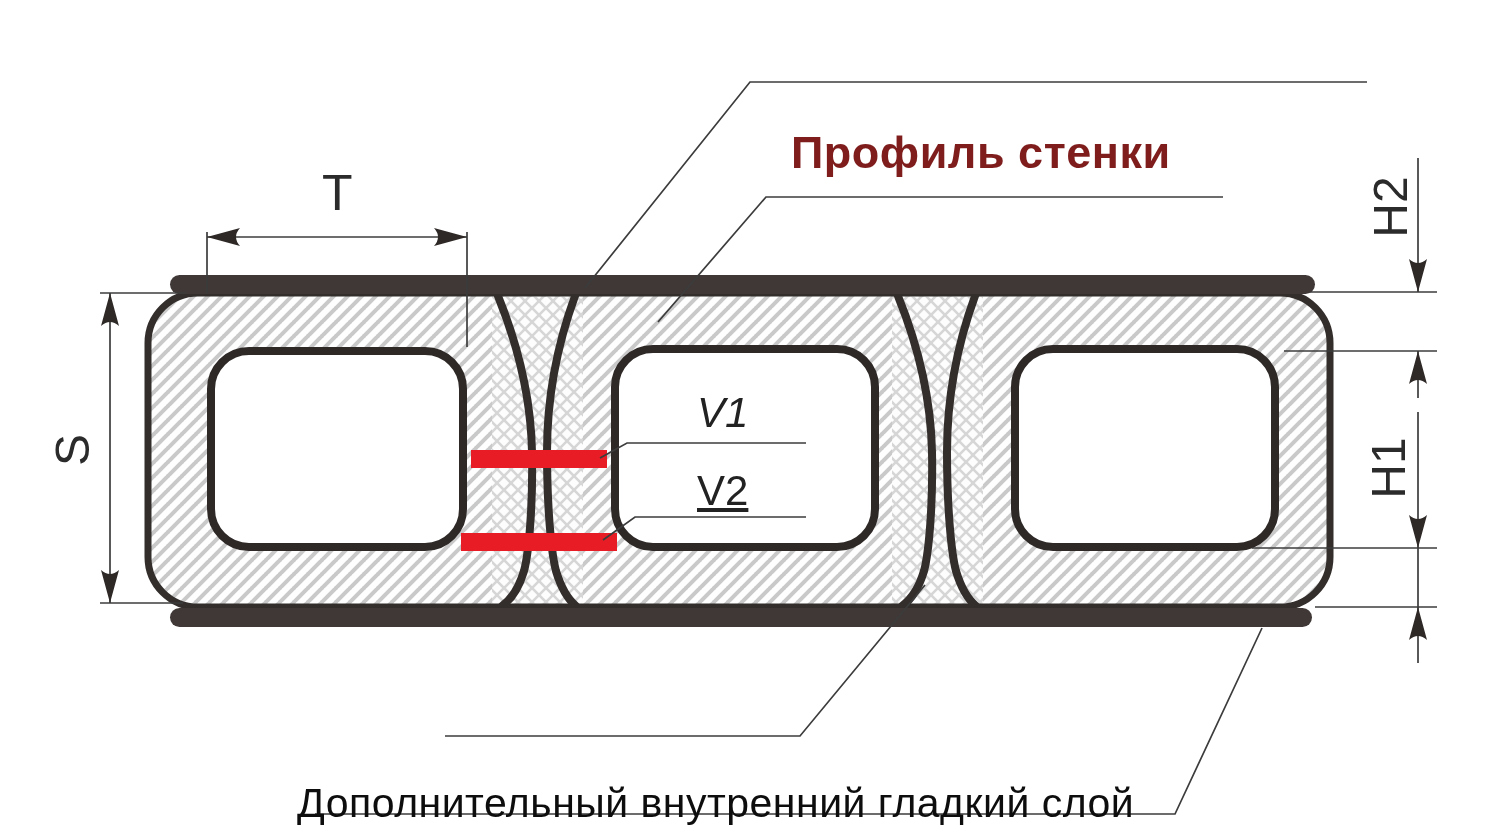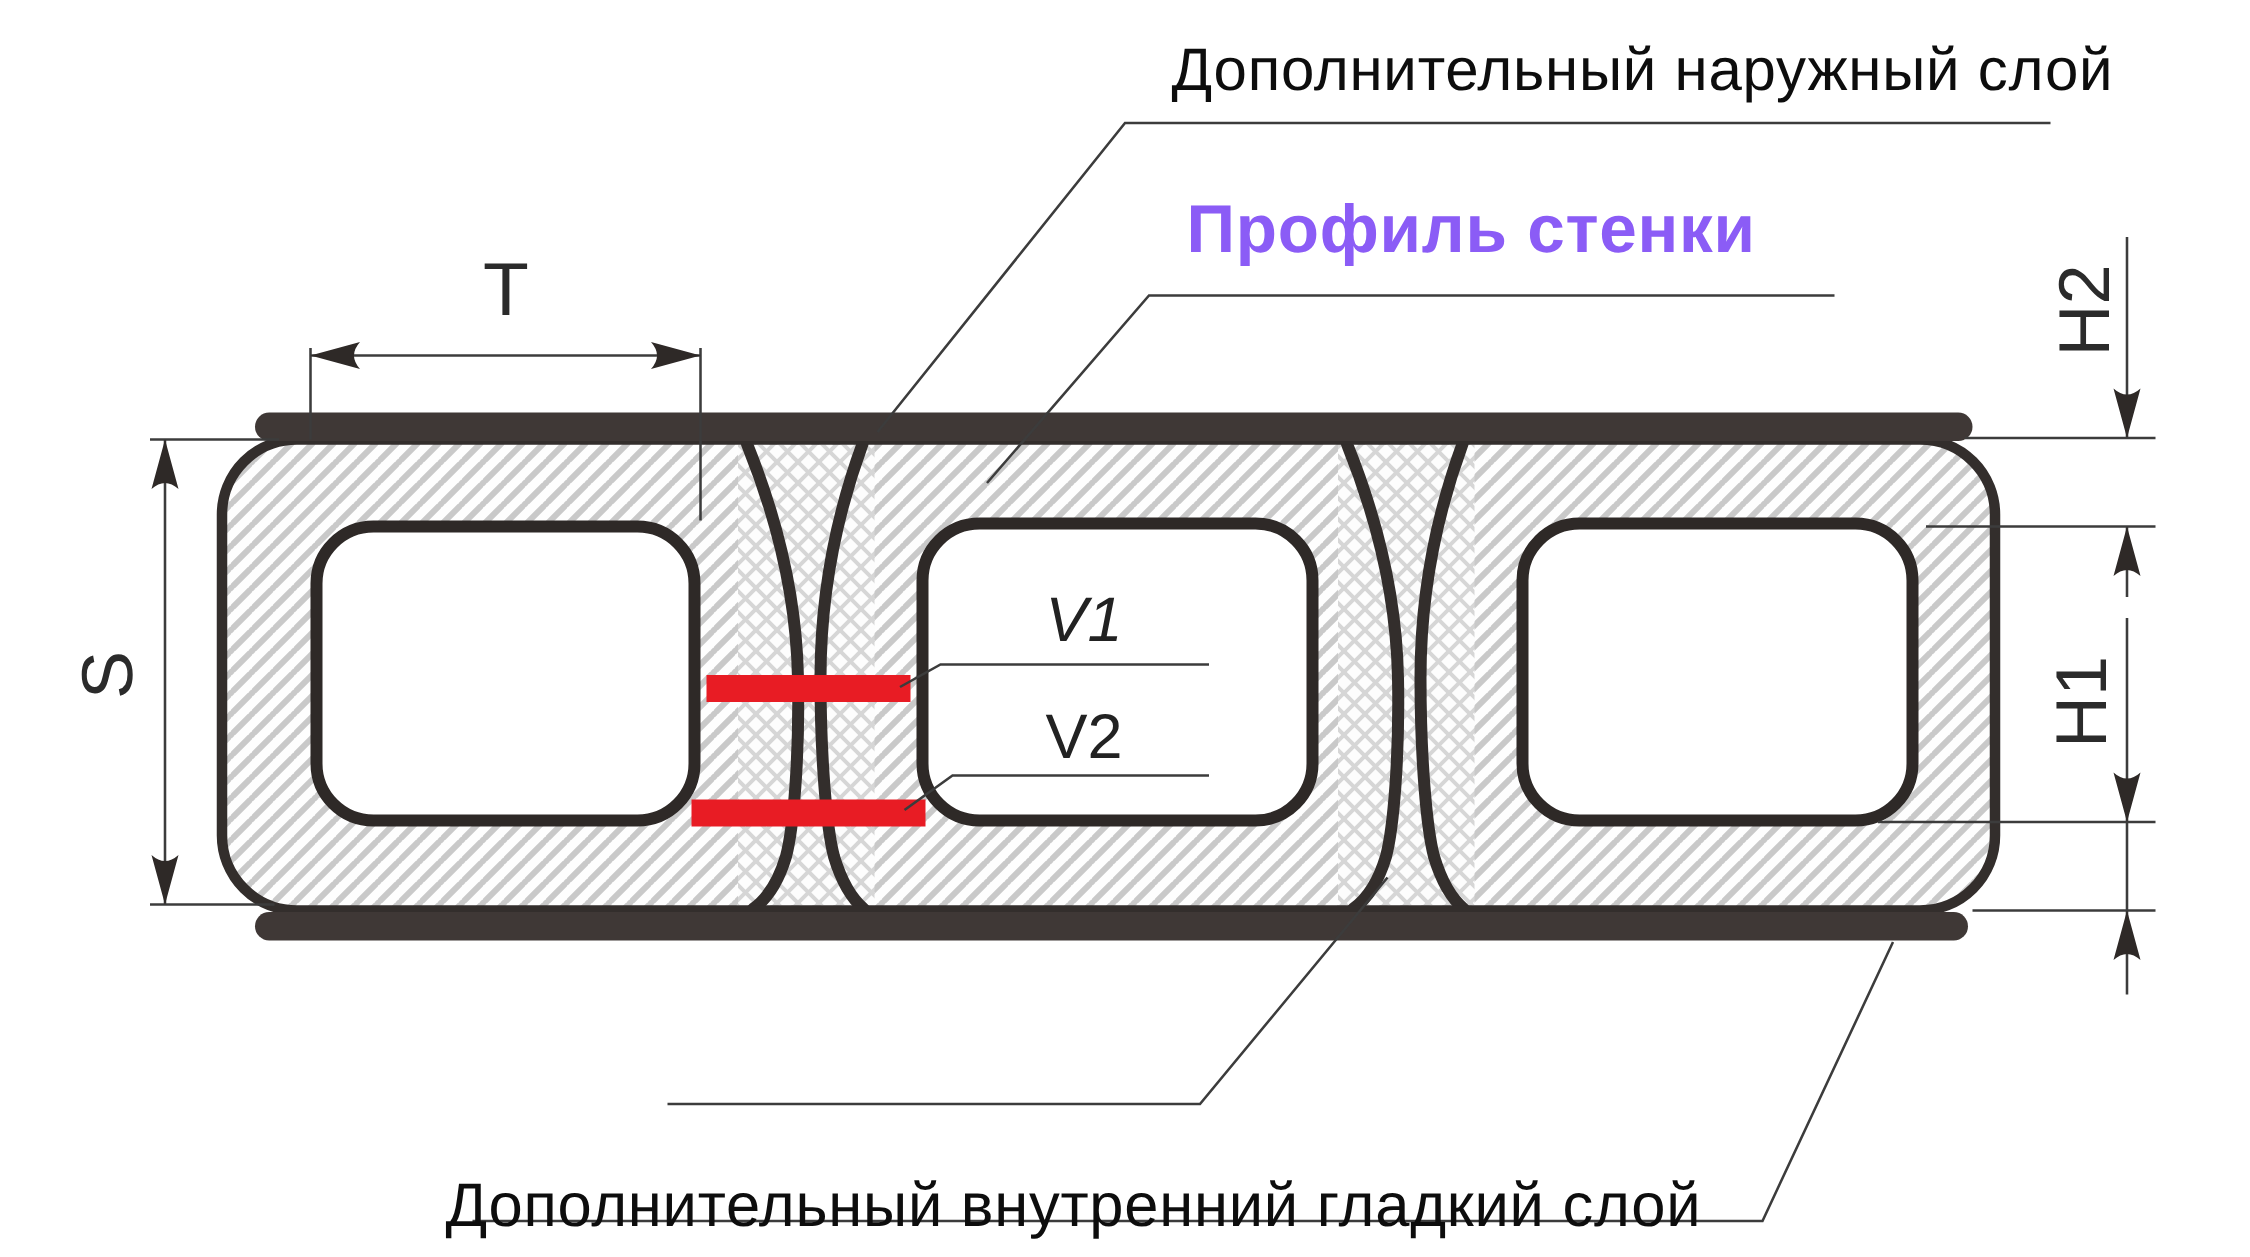--- a/index.html
+++ b/index.html
@@ -11,21 +11,21 @@
     overflow:hidden;
   }
   .stage svg{position:absolute;left:0;top:0;}
   .lbl{
     position:absolute;
     color:#111111;
     white-space:nowrap;
     line-height:1;
   }
   .lbl.plain{font-size:40px;font-weight:400;letter-spacing:0.5px;color:#0d0d0d;}
-  .lbl.bold{font-size:45px;font-weight:700;color:#8b5cf6;letter-spacing:0.5px;}
+  .lbl.bold{font-size:45px;font-weight:700;color:#7f1d1d;letter-spacing:0.5px;}
   .lbl.dim{font-size:50px;font-weight:400;color:#2b2b2b;}
   .lbl.vdim{
     font-size:48px;font-weight:400;color:#2b2b2b;
     width:70px;height:56px;display:flex;align-items:center;justify-content:center;
     transform:rotate(-90deg);
   }
   .lbl.vmark{font-size:42px;font-weight:400;color:#222222;}
 </style>
 </head>
 <body>
@@ -110,32 +110,31 @@
       <path d="M467,237 L434,228 Q442,237 434,246 Z"></path>
       <path d="M110,293 L101,326 Q110,318 119,326 Z"></path>
       <path d="M110,603 L101,570 Q110,578 119,570 Z"></path>
       <path d="M1418,292 L1409,259 Q1418,267 1427,259 Z"></path>
       <path d="M1418,351 L1409,384 Q1418,376 1427,384 Z"></path>
       <path d="M1418,548 L1409,515 Q1418,523 1427,515 Z"></path>
       <path d="M1418,607 L1409,640 Q1418,632 1427,640 Z"></path>
     </g>
   </svg>
 
-  <div class="lbl plain" style="left:781px;top:27px;">Дополнительный наружный слой</div>
 
   <div class="lbl bold" style="left:791px;top:130px;">Профиль стенки</div>
 
 
   <div class="lbl plain" style="left:297px;top:771px;font-size:41px;margin-top:12px;">Дополнительный внутренний гладкий слой</div>
 
   <div class="lbl dim" style="left:322px;top:168px;">T</div>
 
   <div class="lbl vdim" style="left:38px;top:422px;">S</div>
 
   <div class="lbl vdim" style="left:1356px;top:179px;">H2</div>
 
   <div class="lbl vdim" style="left:1354px;top:440px;">H1</div>
 
   <div class="lbl vmark" style="left:697px;top:392px;font-style:italic;">V1</div>
 
-  <div class="lbl vmark" style="left:697px;top:470px;">V2</div>
+  <div class="lbl vmark" style="left:697px;top:470px;text-decoration:underline;">V2</div>
 
 </div>
 
 </body></html>

